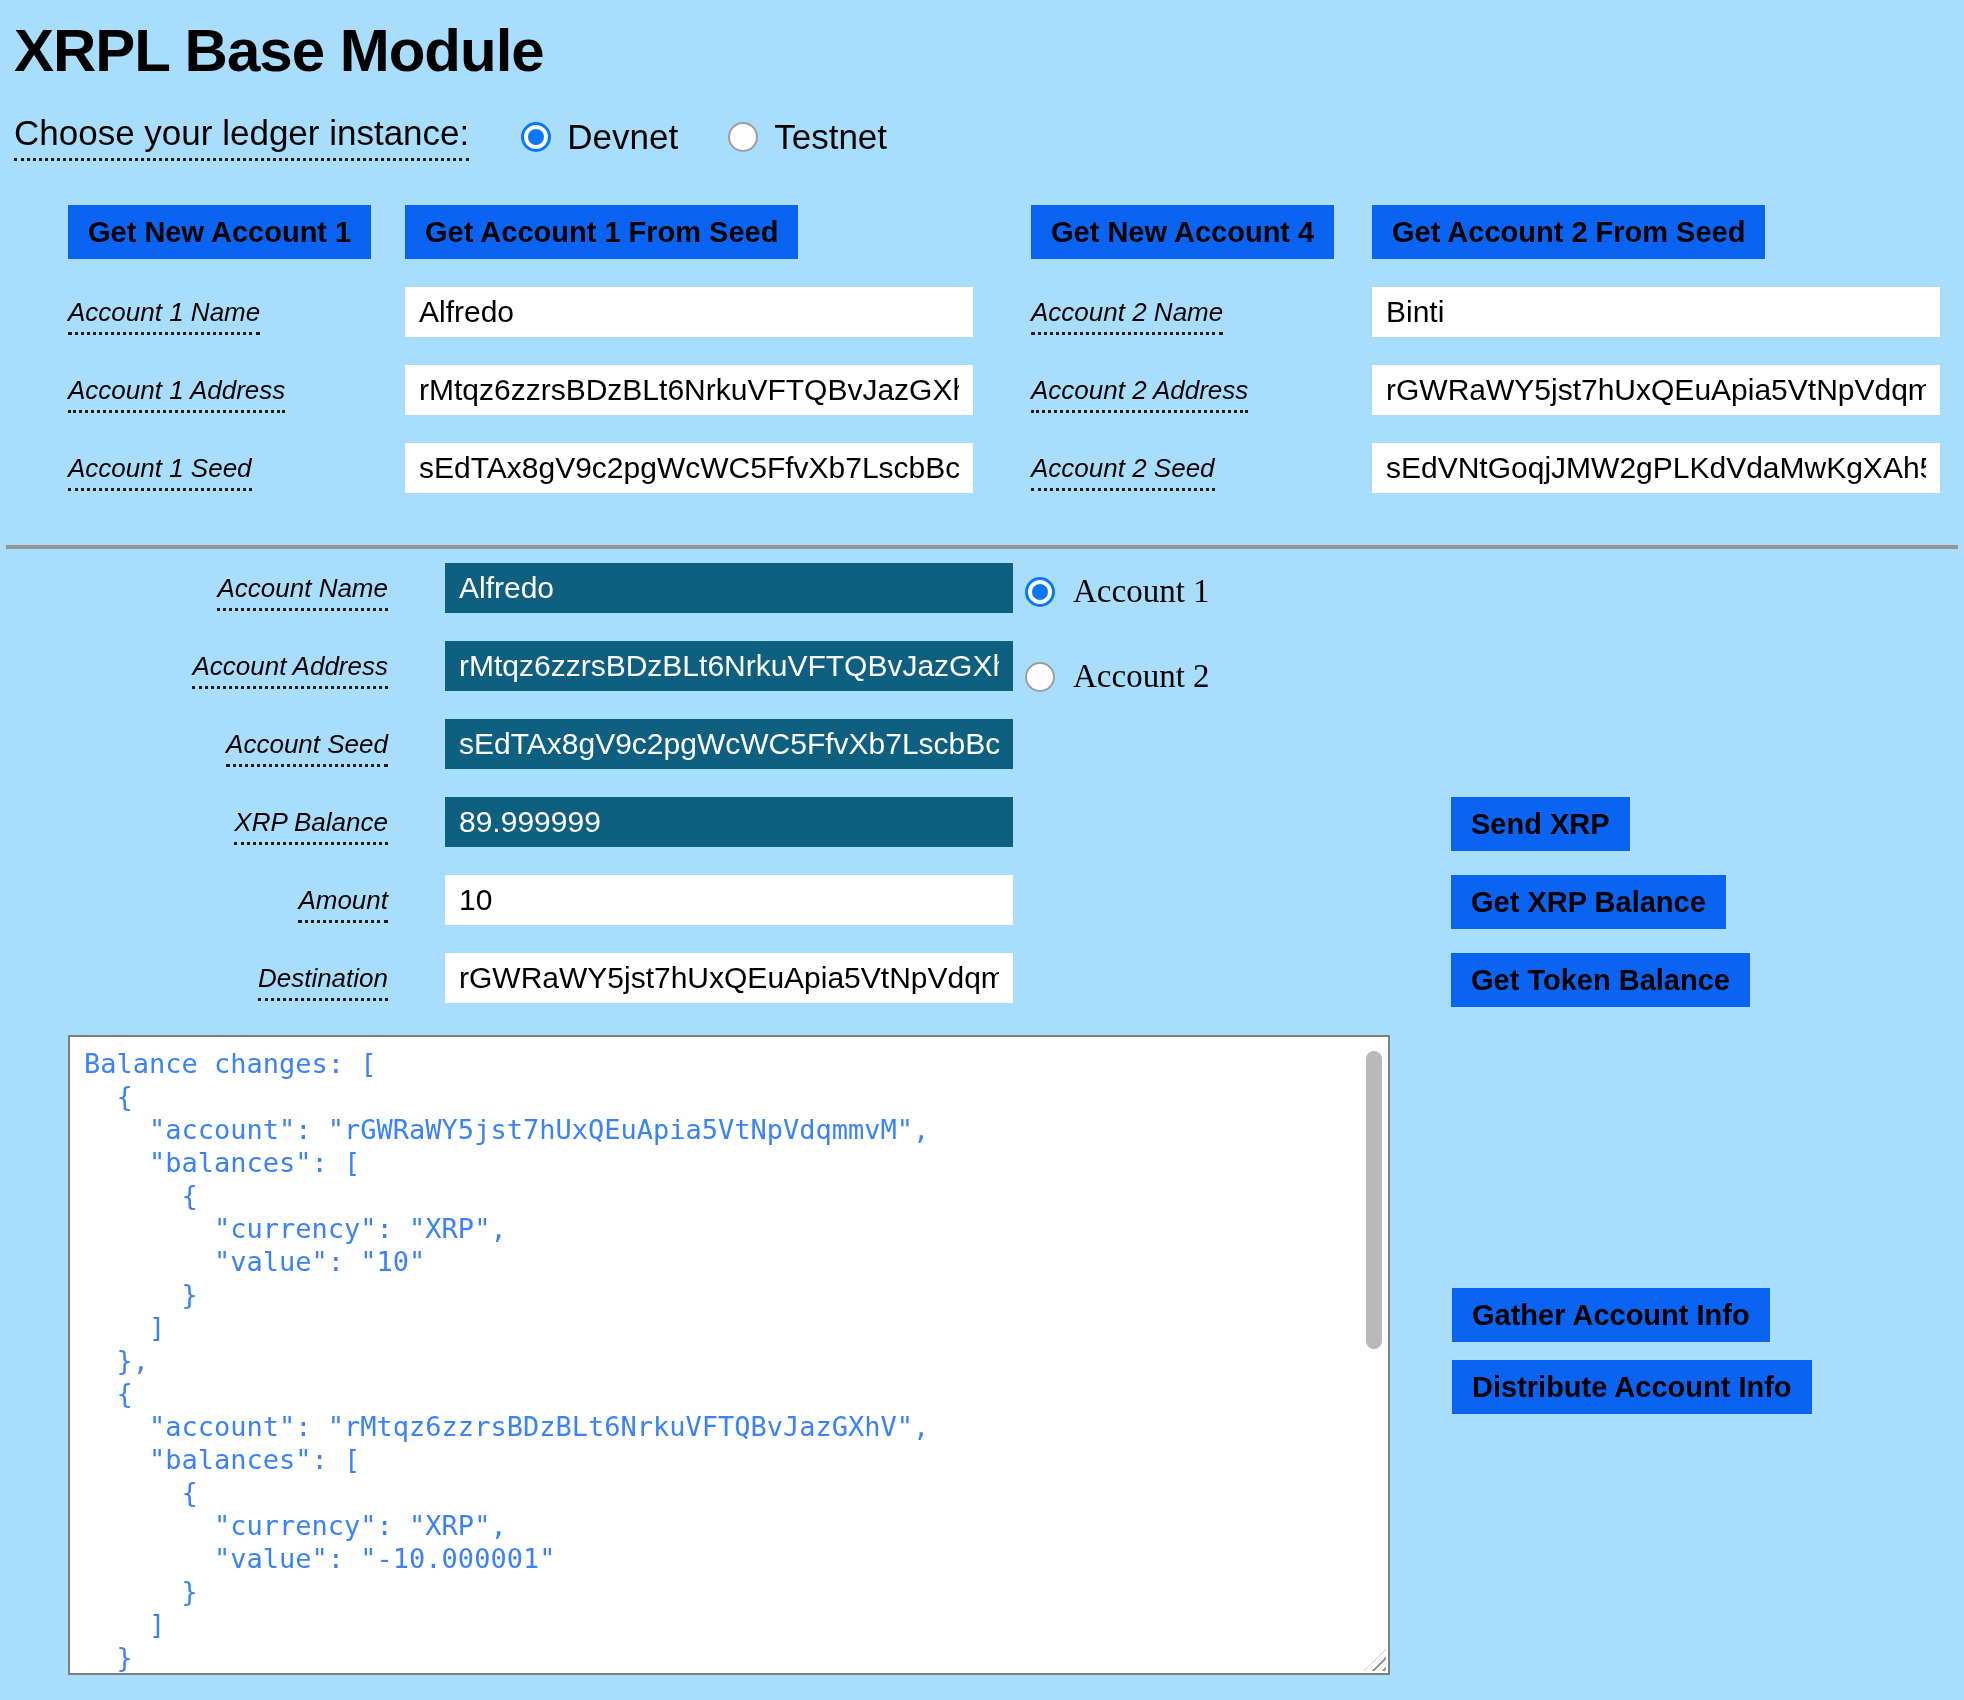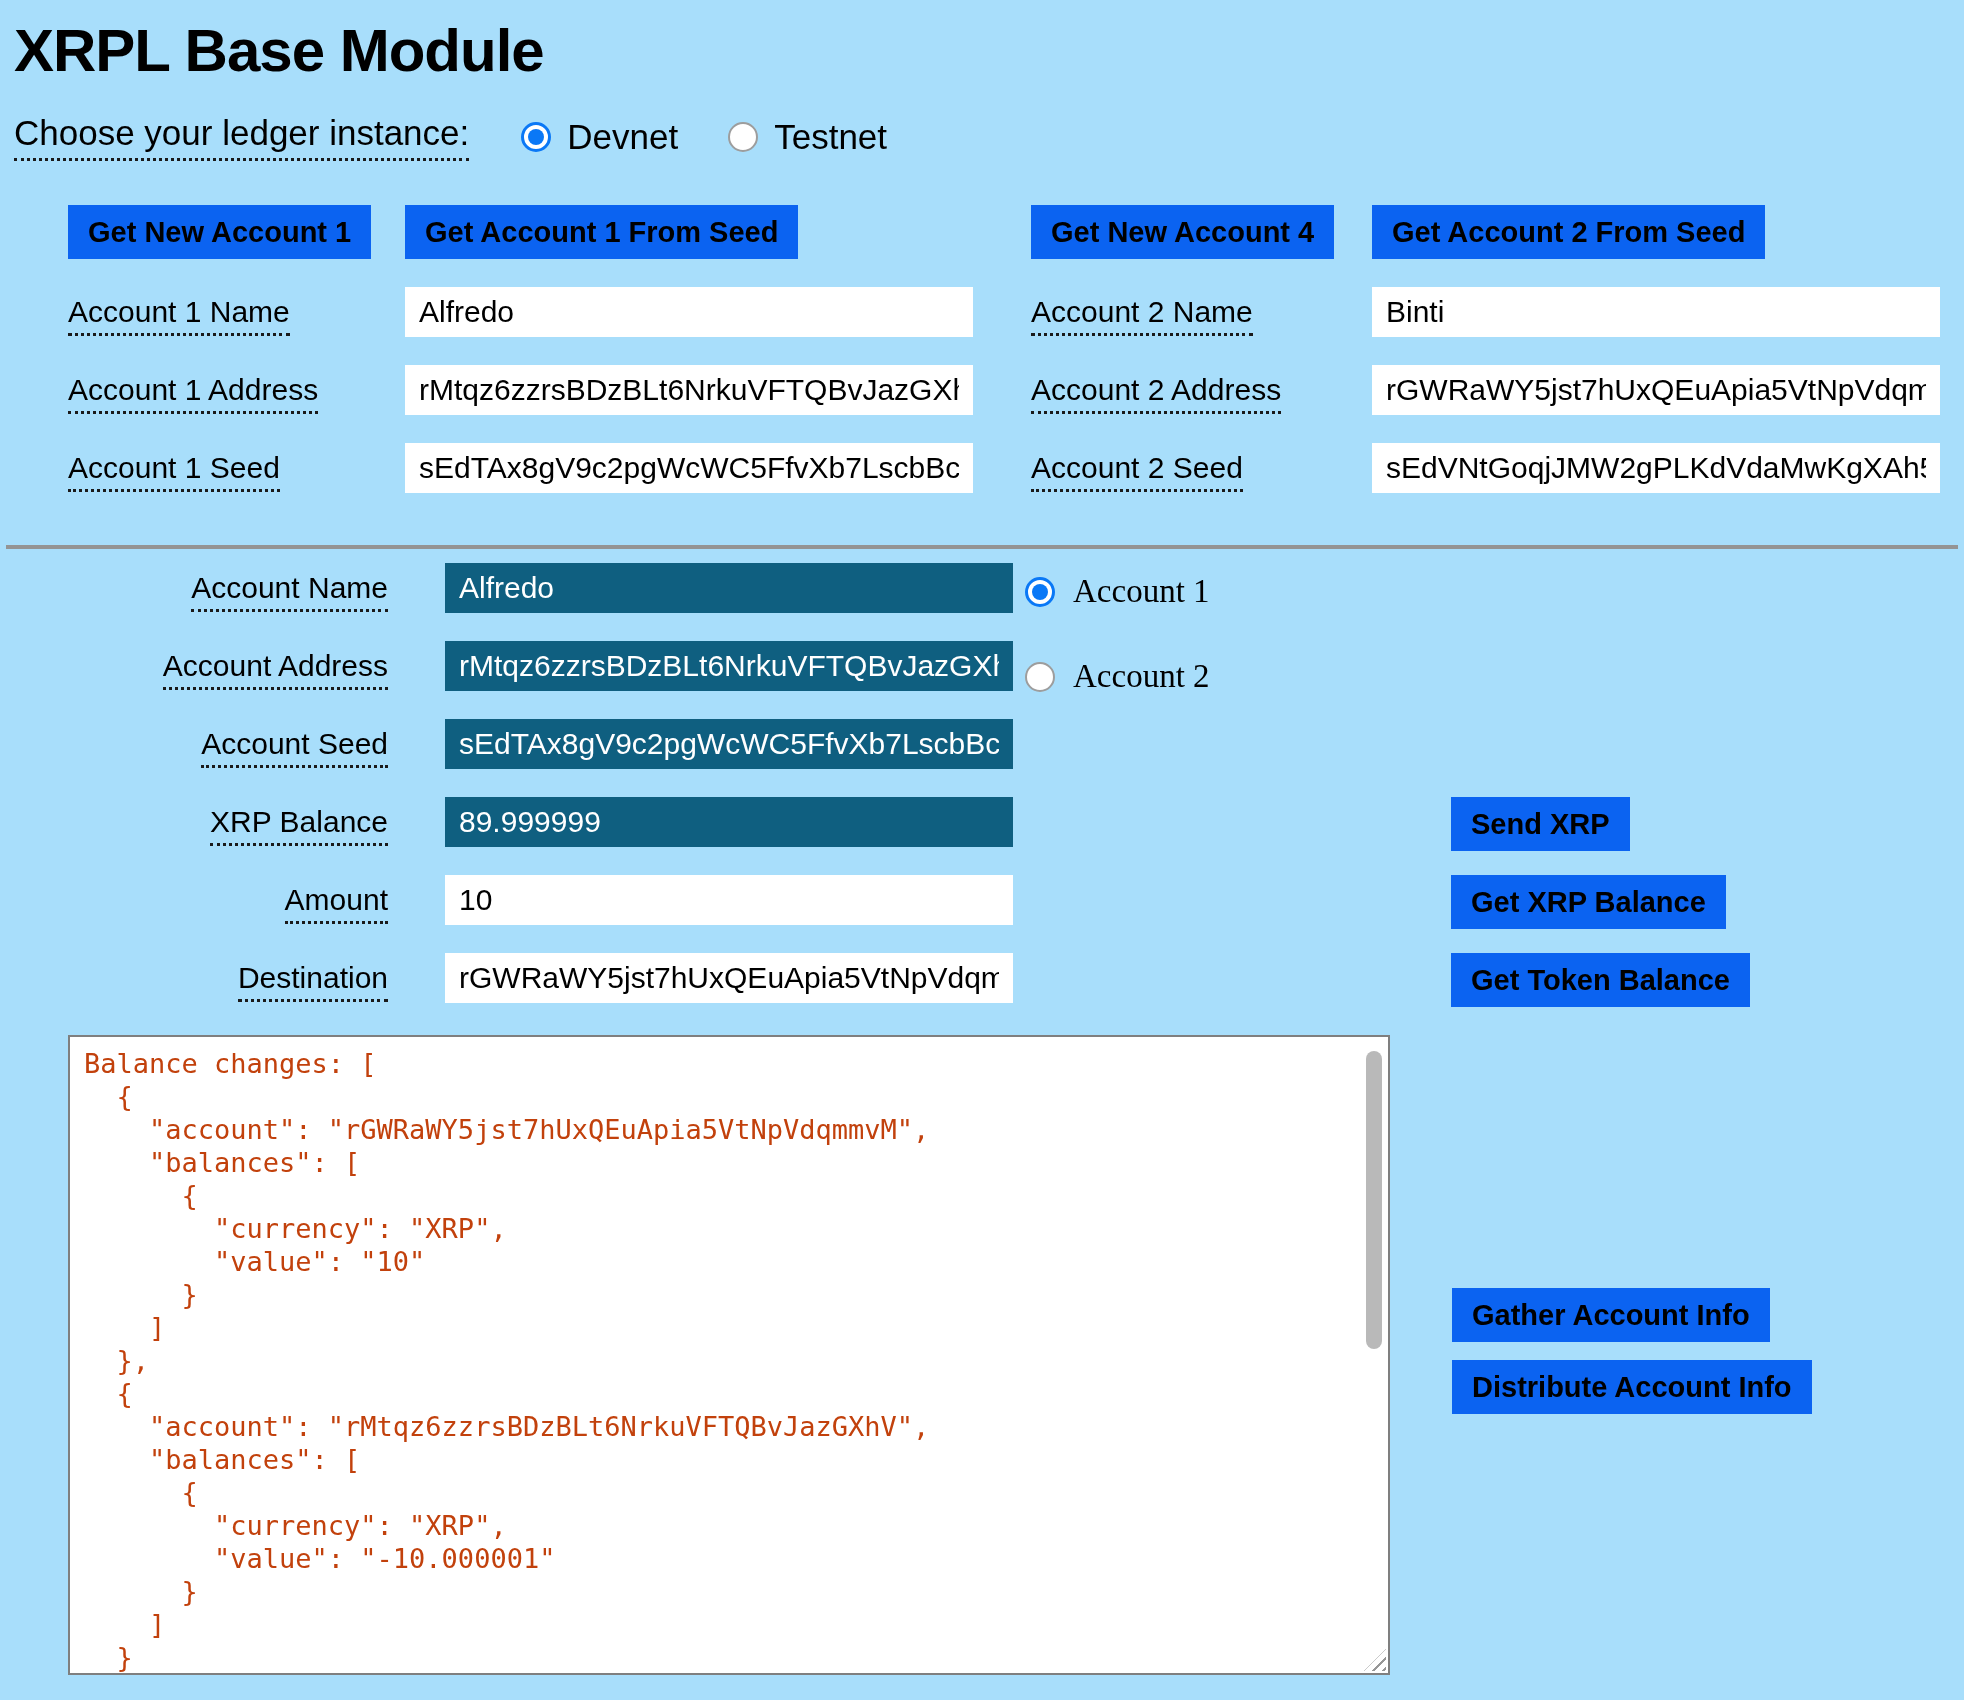--- a/index.html
+++ b/index.html
@@ -56,21 +56,21 @@
   .sec1 { margin:44px 0 0 68px; display:flex; }
   .grid-left {
     display:grid; grid-template-columns:280px 568px;
     column-gap:57px; row-gap:28px; align-items:center;
   }
   .grid-right {
     display:grid; grid-template-columns:302px 568px;
     column-gap:39px; row-gap:28px; align-items:center;
     margin-left:58px;
   }
-  .field-label { font-size:30px; white-space:nowrap; }
+  .field-label { font-size:26px; white-space:nowrap;font-style:italic; }
   .tfield {
     width:568px; height:50px;
     border:none; background:#fff;
     font-family:inherit; font-size:30px;
     padding:0 14px; color:#000;
   }
   .tfield.dark { background:#0f5f80; color:#fff; }
   
   hr.divider {
     border:none; height:4px; background:#949494;
@@ -91,21 +91,21 @@
   .acct-radios .radio-item { font-size:33px; gap:18px;font-family:Liberation Serif, serif; }
   .action-btns {
     position:absolute; left:1451px; top:234px;
     display:flex; flex-direction:column; gap:24px; align-items:flex-start;
   }
   
   .results { position:relative; margin:32px 0 0 68px; width:1322px; }
   .results textarea {
     width:1322px; height:640px;
     border:2px solid #7f7f7f;
-    background:#fff; color:#c2410c;
+    background:#fff; color:#3b82f6;
     font-family:"DejaVu Sans Mono", monospace;
     font-size:27px; line-height:33px;
     padding:10px 34px 0 14px;
     resize:none; overflow:hidden; white-space:pre;
     display:block;
   }
   .scroll-thumb {
     position:absolute; top:16px; right:8px;
     width:16px; height:298px;
     background:#b9b9b9; border-radius:9px;

